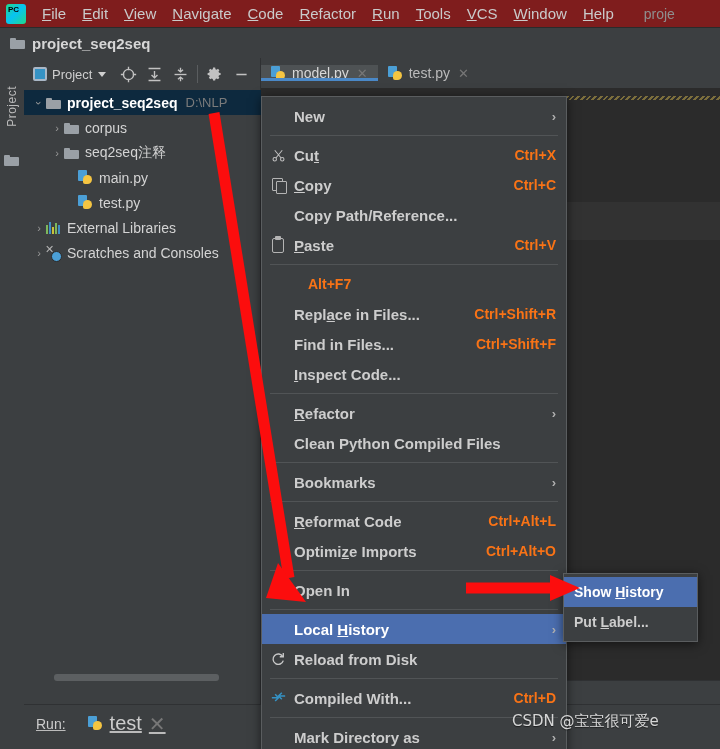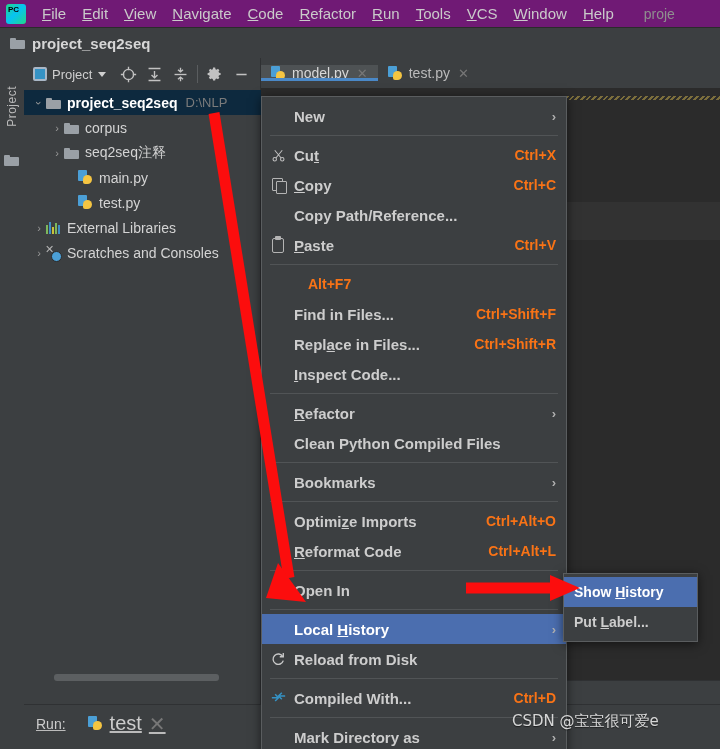--- a/index.html
+++ b/index.html
@@ -12,21 +12,21 @@
   #app {
     position: relative;
     width: 720px; height: 749px;
     background: #3c3f41;
     color: #bbbbbb;
   }
 
   
   .menubar {
     position: absolute; left: 0; top: 0; width: 720px; height: 28px;
-    background: #701a75;
+    background: #7f1d1d;
     display: flex; align-items: center;
     border-bottom: 1px solid #2b2b2b;
   }
   .pc-logo {
     width: 20px; height: 20px; margin-left: 6px; margin-right: 8px;
     border-radius: 3px;
     background: linear-gradient(135deg,#21d789 0%,#07c3f2 48%,#21d789 100%);
     position: relative; flex: none;
   }
   .pc-logo::after {
@@ -513,32 +513,32 @@
 
     <div class="ctx-sep"></div>
 
     <div class="ctx-item">
       <span class="ci"></span>
       <span class="ck">Alt+F7</span>
     </div>
 
     <div class="ctx-item">
       <span class="ci"></span>
+      <span class="cl">Repl<u>a</u>ce in Files...</span>
+      <span class="ck">Ctrl+Shift+R</span>
+    </div>
+
+    <div class="ctx-item">
+      <span class="ci"></span>
       <span class="cl">Find in Files...</span>
       <span class="ck">Ctrl+Shift+F</span>
     </div>
 
     <div class="ctx-item">
       <span class="ci"></span>
-      <span class="cl">Repl<u>a</u>ce in Files...</span>
-      <span class="ck">Ctrl+Shift+R</span>
-    </div>
-
-    <div class="ctx-item">
-      <span class="ci"></span>
       <span class="cl"><u>I</u>nspect Code...</span>
     </div>
 
     <div class="ctx-sep"></div>
 
     <div class="ctx-item">
       <span class="ci"></span>
       <span class="cl"><u>R</u>efactor</span>
       <span class="sub-arrow">›</span>
     </div>
@@ -553,28 +553,28 @@
     <div class="ctx-item">
       <span class="ci"></span>
       <span class="cl">Bookmarks</span>
       <span class="sub-arrow">›</span>
     </div>
 
     <div class="ctx-sep"></div>
 
     <div class="ctx-item">
       <span class="ci"></span>
+      <span class="cl"><u>R</u>eformat Code</span>
+      <span class="ck">Ctrl+Alt+L</span>
+    </div>
+
+    <div class="ctx-item">
+      <span class="ci"></span>
       <span class="cl">Optimi<u>z</u>e Imports</span>
       <span class="ck">Ctrl+Alt+O</span>
-    </div>
-
-    <div class="ctx-item">
-      <span class="ci"></span>
-      <span class="cl"><u>R</u>eformat Code</span>
-      <span class="ck">Ctrl+Alt+L</span>
     </div>
 
     <div class="ctx-sep"></div>
 
     <div class="ctx-item">
       <span class="ci"></span>
       <span class="cl">Open In</span>
       <span class="sub-arrow">›</span>
     </div>
 

